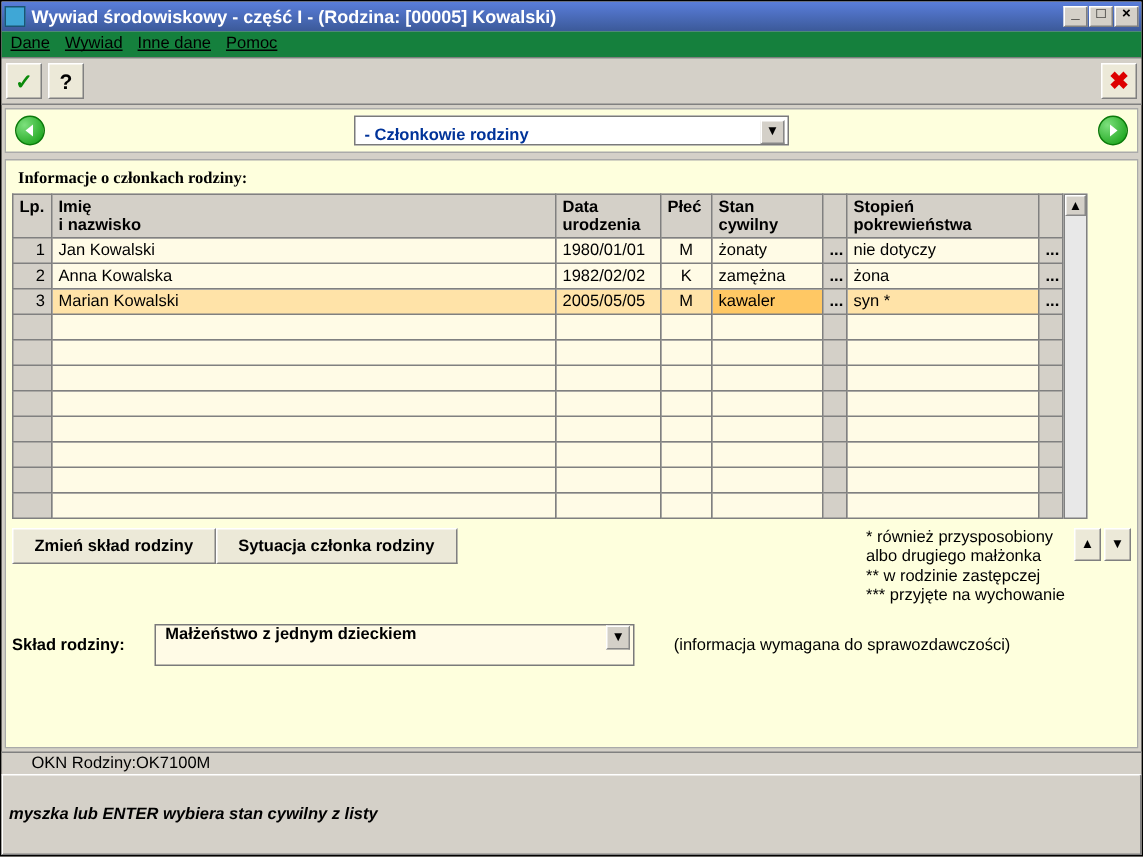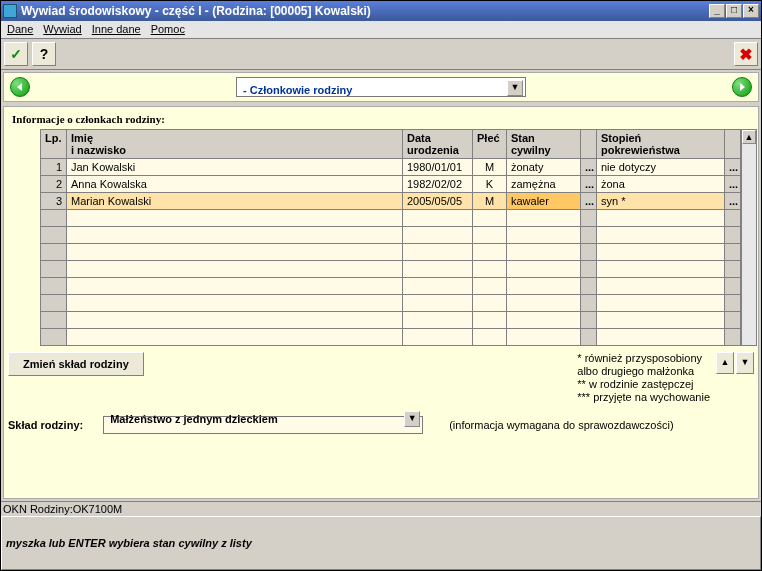--- a/index.html
+++ b/index.html
@@ -36,21 +36,21 @@
     font-family:Arial;
     font-weight:bold;
     font-size:10px;
     line-height:10px;
     text-align:center;
     color:#000;
     cursor:pointer;
   }
   
   .menubar {
-    background:#e5e5e5;
+    background:#15803d;
     display:flex;
     gap:10px;
     padding: 2px 6px;
     height:18px;
     border-bottom:1px solid #808080;
   }
   .menubar .menu-item { text-decoration:underline; text-decoration-skip-ink:none; cursor:pointer; }
   
   .toolbar {
     background:#d4d0c8;
@@ -183,35 +183,35 @@
     width:18px; height:22px;
     background:#ece9d8;
     border:1px solid #808080; border-top-color:#fff; border-left-color:#fff;
     text-align:center; line-height:19px; font-size:9px;
     cursor:pointer;
   }
   .sklad-row { display:flex; align-items:center; gap:20px; margin-top:6px;}
   .sklad-row .label { font-weight:bold; }
   .sklad-select {
     flex: 0 0 320px;
-    height:18px;
+    height:28px;
     background:#fffbe6;
     border:1px solid #7a7a7a;
-    display:flex; align-items:center; justify-content:space-between;
+    display:flex; justify-content:space-between;
     padding:0 2px 12px 6px;
     font-weight:bold;
     cursor:pointer;
   }
   .sklad-select .dd { width:16px; height:16px; background:#d4d0c8; border:1px solid #888; border-top-color:#fff; border-left-color:#fff; text-align:center; line-height:13px; font-size:9px; color:#000;}
   .sklad-hint { margin-left:6px; }
   .footer {
     background:#d4d0c8;
     font-size:11px;
     border-top:1px solid #808080;
-    padding:1px 2px;
+    padding:1px 20px;
   }
   .statusbar {
     background:#d4d0c8;
     border:1px solid #808080;
     border-top-color:#fff; border-left-color:#fff;
     padding:20px 4px;
     font-weight:bold;
     margin:0;
     font-style:italic;
   }
@@ -264,21 +264,21 @@
     <svg width="10" height="10" viewBox="0 0 10 10">
         <path d="M3 1 L8 5 L3 9 Z" fill="#fff"></path>
       </svg>
   </div>
 </div>
 
 <div class="mainpanel">
   <div class="section-title">Informacje o członkach rodziny:</div>
 
   <div class="grid-wrap">
-    <table class="grid-table" style="width:700px;margin-left:32px;">
+    <table class="grid-table" style="width:700px;">
       <colgroup>
         <col style="width:26px">
           <col style="width:336px">
         <col style="width:70px">
           <col style="width:34px">
         <col style="width:74px">
           <col style="width:16px">
         <col style="width:128px">
           <col style="width:16px">
       </colgroup>
@@ -408,20 +408,21 @@
           </tr>
       </tbody>
     </table>
     <div class="scrollbar-v">
       <div class="arrow">▲</div>
     </div>
   </div>
 
   <div class="buttons-row">
     <button class="big-btn">Zmień skład rodziny</button>
+    <button class="big-btn">Sytuacja członka rodziny</button>
     <div class="footnotes">
       <div>* również przysposobiony</div>
       <div>albo drugiego małżonka</div>
       <div>** w rodzinie zastępczej</div>
       <div>*** przyjęte na wychowanie</div>
     </div>
     <div class="updown">
       <div class="ud">▲</div>
       <div class="ud">▼</div>
     </div>

